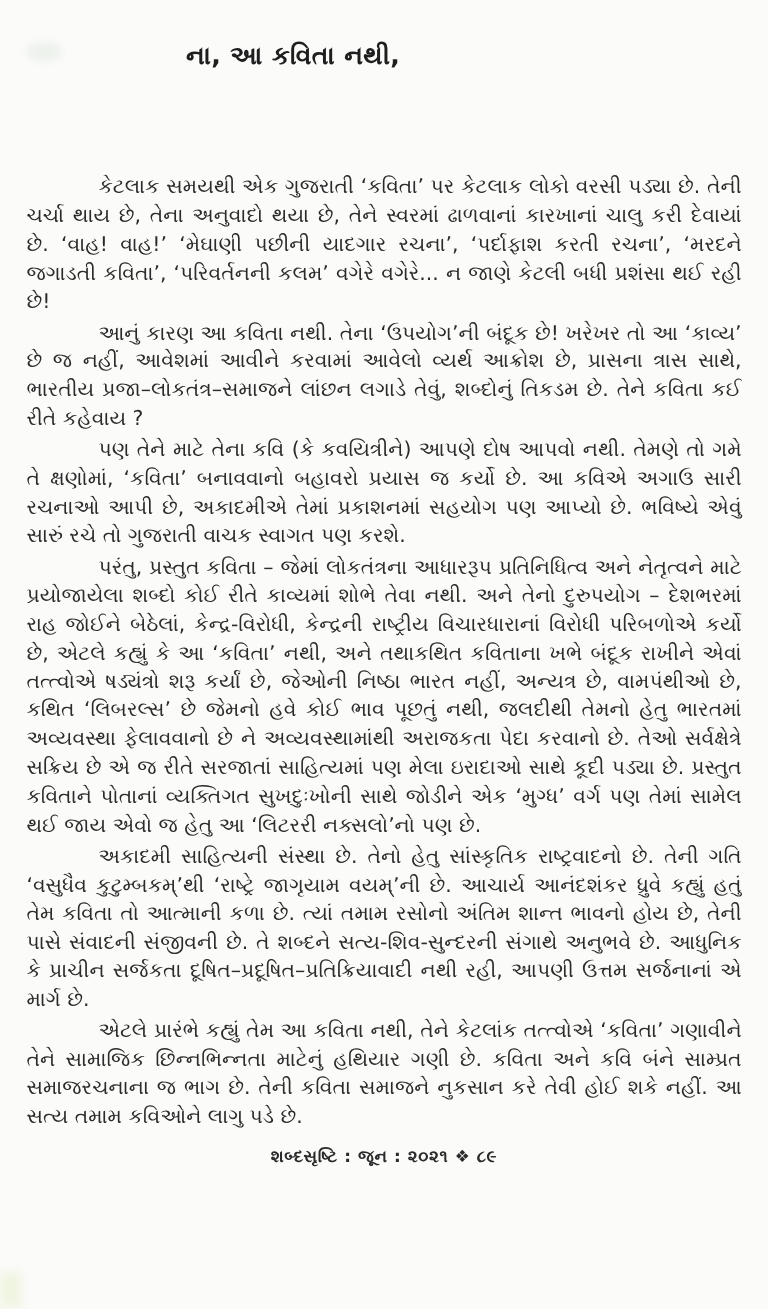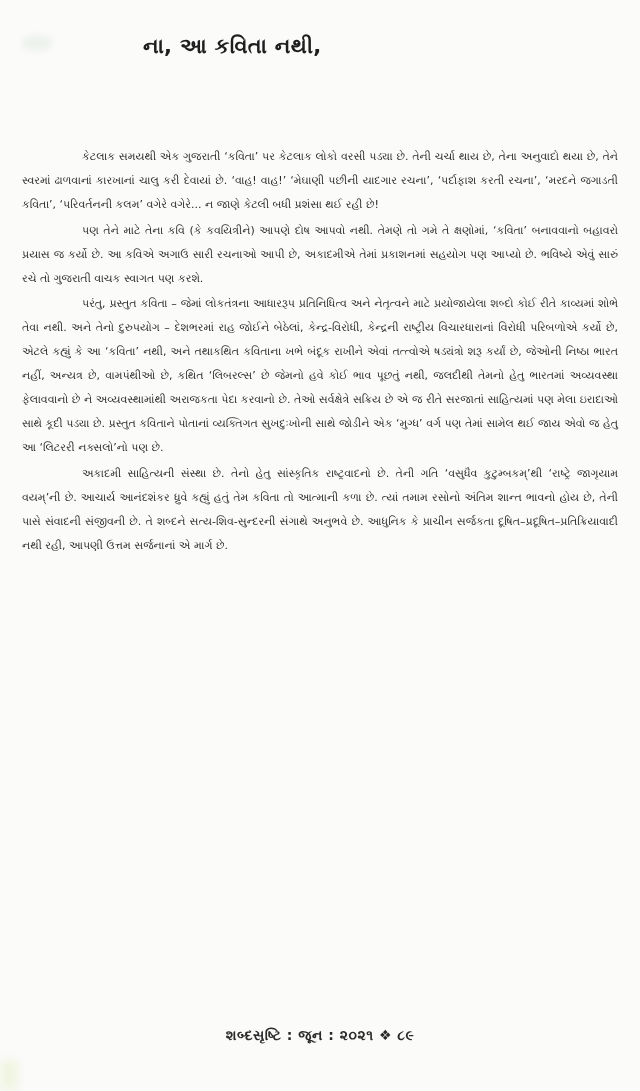--- a/index.html
+++ b/index.html
@@ -5,39 +5,41 @@
   html, body { margin:0; padding:0; }
   body {
     width:640px; height:1091px; overflow:hidden;
     background:#fbfbfa;
     font-family:"DejaVu Sans", sans-serif;
     color:#2a2a2a;
     position:relative;
   }
   .page { position:absolute; left:0; top:0; width:640px; height:1091px; }
   .title-block { position:absolute; left:143px; top:28px; width:460px; }
-  .title-line { font-size:21px; font-weight:bold; line-height:36px; color:#1e1e1e; white-space:nowrap; letter-spacing:0.3px; }
+  .title-line { font-size:21px; font-weight:bold; line-height:36px; color:#1e1e1e; white-space:nowrap; letter-spacing:0.3px;margin-left:12px; }
   .body-text { position:absolute; left:22px; top:145px; width:596px; }
-  .para { font-size:11px; line-height:23.9px; text-align:justify; text-indent:60px; margin:0 0 2px 0; color:#2b2b2b; }
-  .footer { position:absolute; left:0; width:640px; top:1027px; text-align:center; font-size:14px; font-weight:bold; color:#2a2a2a; letter-spacing:0.5px; }
+  .para { font-size:17px; line-height:23.9px; text-align:justify; text-indent:60px; margin:0 0 2px 0; color:#2b2b2b; }
+  .footer { position:absolute; left:0; width:640px; top:956px; text-align:center; font-size:14px; font-weight:bold; color:#2a2a2a; letter-spacing:0.5px; }
   .smudge { position:absolute; left:22px; top:35px; width:30px; height:16px; border-radius:50%; background:rgba(200,215,200,0.25); filter:blur(3px); }
   .smudge2 { position:absolute; left:0; top:1060px; width:18px; height:30px; background:rgba(220,235,180,0.35); filter:blur(4px); }
 </style>
 </head>
 <body>
 
 <div class="page">
   <div class="smudge"></div>
   <div class="smudge2"></div>
 
   <div class="title-block">
     <div class="title-line">ના, આ કવિતા નથી,</div>
   </div>
 
   <div class="body-text">
     <p class="para">કેટલાક સમયથી એક ગુજરાતી ‘કવિતા’ પર કેટલાક લોકો વરસી પડ્યા છે. તેની ચર્ચા થાય છે, તેના અનુવાદો થયા છે, તેને સ્વરમાં ઢાળવાનાં કારખાનાં ચાલુ કરી દેવાયાં છે. ‘વાહ! વાહ!’ ‘મેઘાણી પછીની યાદગાર રચના’, ‘પર્દાફાશ કરતી રચના’, ‘મરદને જગાડતી કવિતા’, ‘પરિવર્તનની કલમ’ વગેરે વગેરે... ન જાણે કેટલી બધી પ્રશંસા થઈ રહી છે!</p>
+    <p class="para">આનું કારણ આ કવિતા નથી. તેના ‘ઉપયોગ’ની બંદૂક છે! ખરેખર તો આ ‘કાવ્ય’ છે જ નહીં, આવેશમાં આવીને કરવામાં આવેલો વ્યર્થ આક્રોશ છે, પ્રાસના ત્રાસ સાથે, ભારતીય પ્રજા–લોકતંત્ર–સમાજને લાંછન લગાડે તેવું, શબ્દોનું તિકડમ છે. તેને કવિતા કઈ રીતે કહેવાય ?</p>
     <p class="para">પણ તેને માટે તેના કવિ (કે કવયિત્રીને) આપણે દોષ આપવો નથી. તેમણે તો ગમે તે ક્ષણોમાં, ‘કવિતા’ બનાવવાનો બહાવરો પ્રયાસ જ કર્યો છે. આ કવિએ અગાઉ સારી રચનાઓ આપી છે, અકાદમીએ તેમાં પ્રકાશનમાં સહયોગ પણ આપ્યો છે. ભવિષ્યે એવું સારું રચે તો ગુજરાતી વાચક સ્વાગત પણ કરશે.</p>
     <p class="para">પરંતુ, પ્રસ્તુત કવિતા – જેમાં લોકતંત્રના આધારરૂપ પ્રતિનિધિત્વ અને નેતૃત્વને માટે પ્રયોજાયેલા શબ્દો કોઈ રીતે કાવ્યમાં શોભે તેવા નથી. અને તેનો દુરુપયોગ – દેશભરમાં રાહ જોઈને બેઠેલાં, કેન્દ્ર-વિરોધી, કેન્દ્રની રાષ્ટ્રીય વિચારધારાનાં વિરોધી પરિબળોએ કર્યો છે, એટલે કહ્યું કે આ ‘કવિતા’ નથી, અને તથાકથિત કવિતાના ખભે બંદૂક રાખીને એવાં તત્ત્વોએ ષડ્યંત્રો શરૂ કર્યાં છે, જેઓની નિષ્ઠા ભારત નહીં, અન્યત્ર છે, વામપંથીઓ છે, કથિત ‘લિબરલ્સ’ છે જેમનો હવે કોઈ ભાવ પૂછતું નથી, જલદીથી તેમનો હેતુ ભારતમાં અવ્યવસ્થા ફેલાવવાનો છે ને અવ્યવસ્થામાંથી અરાજકતા પેદા કરવાનો છે. તેઓ સર્વક્ષેત્રે સક્રિય છે એ જ રીતે સરજાતાં સાહિત્યમાં પણ મેલા ઇરાદાઓ સાથે કૂદી પડ્યા છે. પ્રસ્તુત કવિતાને પોતાનાં વ્યક્તિગત સુખદુઃખોની સાથે જોડીને એક ‘મુગ્ધ’ વર્ગ પણ તેમાં સામેલ થઈ જાય એવો જ હેતુ આ ‘લિટરરી નક્સલો’નો પણ છે.</p>
     <p class="para">અકાદમી સાહિત્યની સંસ્થા છે. તેનો હેતુ સાંસ્કૃતિક રાષ્ટ્રવાદનો છે. તેની ગતિ ‘વસુધૈવ કુટુમ્બકમ્’થી ‘રાષ્ટ્રે જાગૃયામ વયમ્’ની છે. આચાર્ય આનંદશંકર ધ્રુવે કહ્યું હતું તેમ કવિતા તો આત્માની કળા છે. ત્યાં તમામ રસોનો અંતિમ શાન્ત ભાવનો હોય છે, તેની પાસે સંવાદની સંજીવની છે. તે શબ્દને સત્ય-શિવ-સુન્દરની સંગાથે અનુભવે છે. આધુનિક કે પ્રાચીન સર્જકતા દૂષિત–પ્રદૂષિત–પ્રતિક્રિયાવાદી નથી રહી, આપણી ઉત્તમ સર્જનાનાં એ માર્ગ છે.</p>
+    <p class="para">એટલે પ્રારંભે કહ્યું તેમ આ કવિતા નથી, તેને કેટલાંક તત્ત્વોએ ‘કવિતા’ ગણાવીને તેને સામાજિક છિન્નભિન્નતા માટેનું હથિયાર ગણી છે. કવિતા અને કવિ બંને સામ્પ્રત સમાજરચનાના જ ભાગ છે. તેની કવિતા સમાજને નુકસાન કરે તેવી હોઈ શકે નહીં. આ સત્ય તમામ કવિઓને લાગુ પડે છે.</p>
   </div>
 
   <div class="footer">શબ્દસૃષ્ટિ : જૂન : ૨૦૨૧ ❖ ૮૯</div>
 </div>
 
 </body></html>

